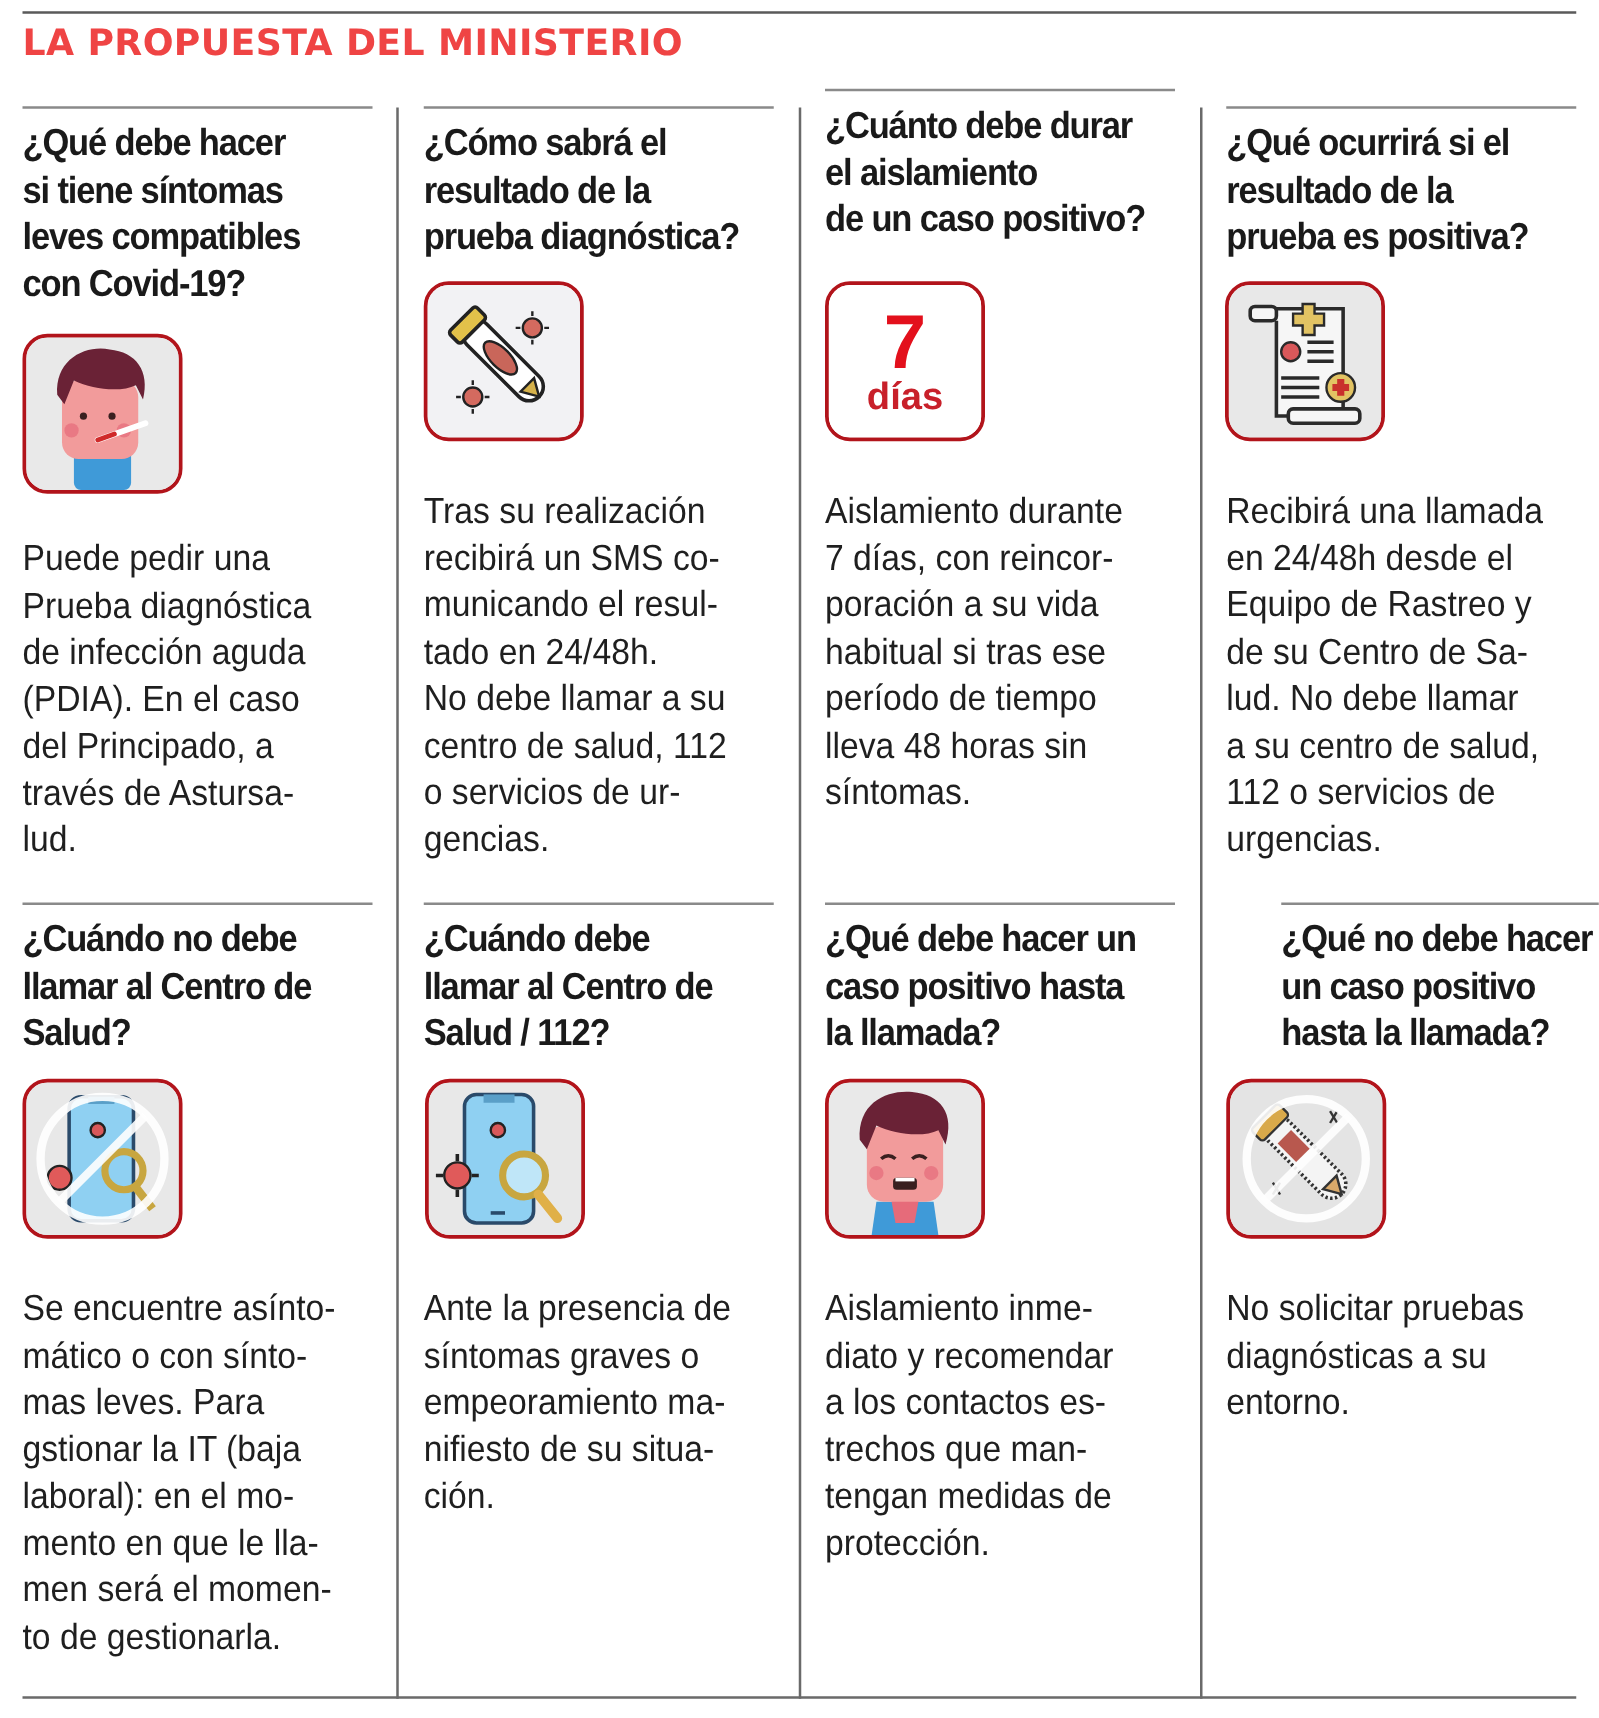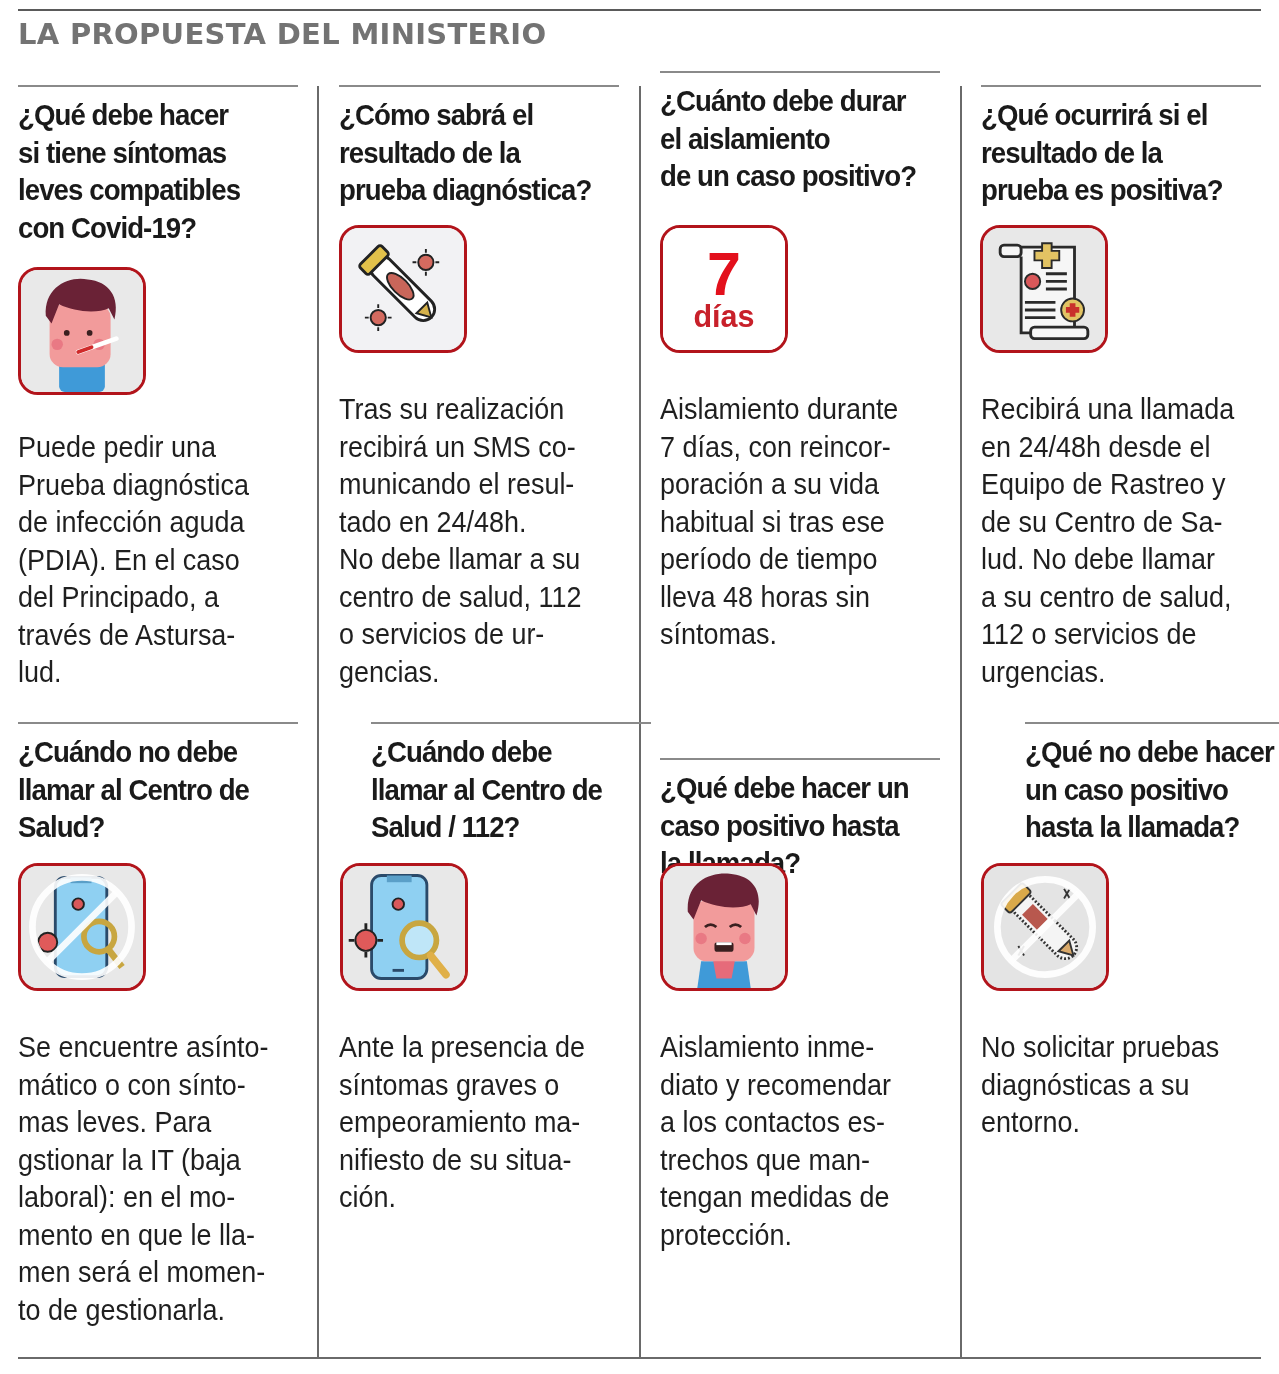--- a/index.html
+++ b/index.html
@@ -3,21 +3,21 @@
   <meta charset="utf-8">
   <style>
     * { box-sizing: border-box; margin: 0; padding: 0; }
     html, body { width: 1279px; height: 1374px; background: #ffffff; overflow: hidden; }
     body { position: relative; font-family: "DejaVu Sans", sans-serif; color: #1c1c1c; }
 
     .top-rule { position: absolute; left: 18px; top: 9px; width: 1243px; height: 2px; background: #5a5a5a; }
     .title {
       position: absolute; left: 18px; top: 17px;
       font-family: "DejaVu Sans", sans-serif; font-weight: bold;
-      font-size: 29px; letter-spacing: 0.3px; color: #737373;
+      font-size: 29px; letter-spacing: 0.3px; color: #ef4444;
       transform: scaleX(1.0); transform-origin: left top;
       line-height: 34px; white-space: nowrap;
     }
     .vdiv { position: absolute; width: 2px; background: #6a6a6a; top: 86px; height: 1273px; }
     .bottom-rule { position: absolute; left: 18px; top: 1357px; width: 1243px; height: 2px; background: #6a6a6a; }
 
     .cell { position: absolute; width: 280px; }
     .cell .rule { width: 100%; height: 2px; background: #8a8a8a; }
     .cell .q {
       margin-top: 9px;
@@ -218,21 +218,21 @@
   <span>Se encuentre asínto-</span>
   <span>mático o con sínto-</span>
   <span>mas leves. Para</span>
   <span>gstionar la IT (baja</span>
   <span>laboral): en el mo-</span>
   <span>mento en que le lla-</span>
   <span>men será el momen-</span>
   <span>to de gestionarla.</span>
 </div>
 
-<section class="cell" style="left:339px; top:722px;margin-left:32px;">
+<section class="cell" style="left:339px; top:722px;">
   <div class="rule"></div>
   <h2 class="q">
     <span>¿Cuándo debe</span>
     <span>llamar al Centro de</span>
     <span>Salud / 112?</span>
   </h2>
 </section>
 <div class="icon-box" style="left:340px; top:863px;">
   <svg viewBox="0 0 128 128">
     <rect width="128" height="128" fill="#e8e8e8"></rect>
@@ -252,21 +252,21 @@
   </svg>
 </div>
 <div class="ans" style="left:339px; top:1029px;">
   <span>Ante la presencia de</span>
   <span>síntomas graves o</span>
   <span>empeoramiento ma-</span>
   <span>nifiesto de su situa-</span>
   <span>ción.</span>
 </div>
 
-<section class="cell" style="left:660px; top:722px;margin-top:36px;">
+<section class="cell" style="left:660px; top:722px;">
   <div class="rule"></div>
   <h2 class="q">
     <span>¿Qué debe hacer un</span>
     <span>caso positivo hasta</span>
     <span>la llamada?</span>
   </h2>
 </section>
 <div class="icon-box" style="left:660px; top:863px;">
   <svg viewBox="0 0 128 128">
     <rect width="128" height="128" fill="#e9e9e9"></rect>

